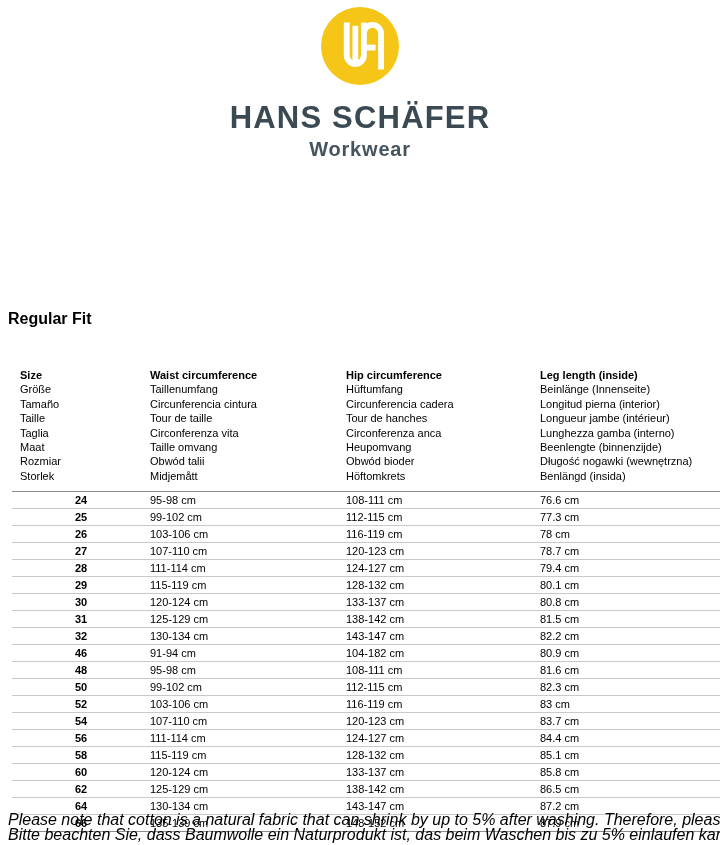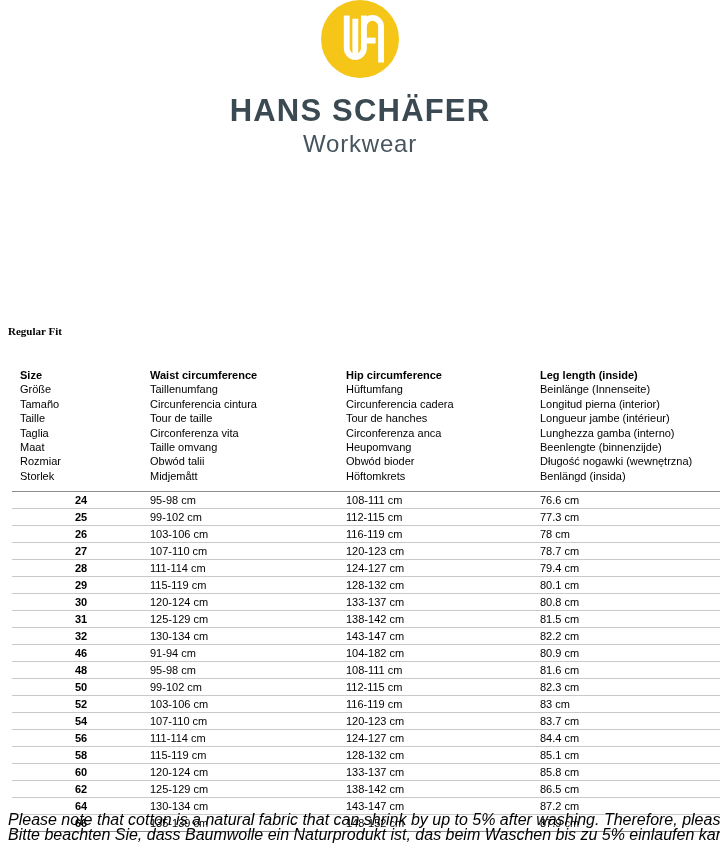--- a/index.html
+++ b/index.html
@@ -12,20 +12,21 @@
     background: #ffffff;
     font-family: "Liberation Sans", sans-serif;
     color: #000000;
     overflow: hidden;
     position: relative;
   }
 
   
   .brand {
     width: 100%;
+    padding-top: 7px;
     text-align: center;
   }
   .logo-wrap {
     width: 78px;
     height: 78px;
     margin: 0 auto;
     position: relative;
   }
   .logo-circle {
     width: 78px;
@@ -35,36 +36,35 @@
   .brand-name {
     margin-top: 17px;
     font-size: 31px;
     font-weight: bold;
     letter-spacing: 1.2px;
     color: #3b4a52;
     line-height: 1.05;
   }
   .brand-sub {
     margin-top: 3px;
-    font-size: 24px;
-    font-weight: normal;
+    font-size: 20px;
+    font-weight: bold;
     letter-spacing: 0.8px;
     color: #46555d;
     line-height: 1.1;
   }
 
   
   .fit-title {
     position: absolute;
     left: 8px;
-    top: 325px;
-    font-size: 11px;
+    top: 310px;
+    font-size: 16px;
     font-weight: bold;
     color: #000;
-    font-family: Liberation Serif, serif;
   }
 
   
   .size-table {
     position: absolute;
     left: 12px;
     top: 368px;
     width: 720px;
     border-collapse: collapse;
     font-size: 11px;

